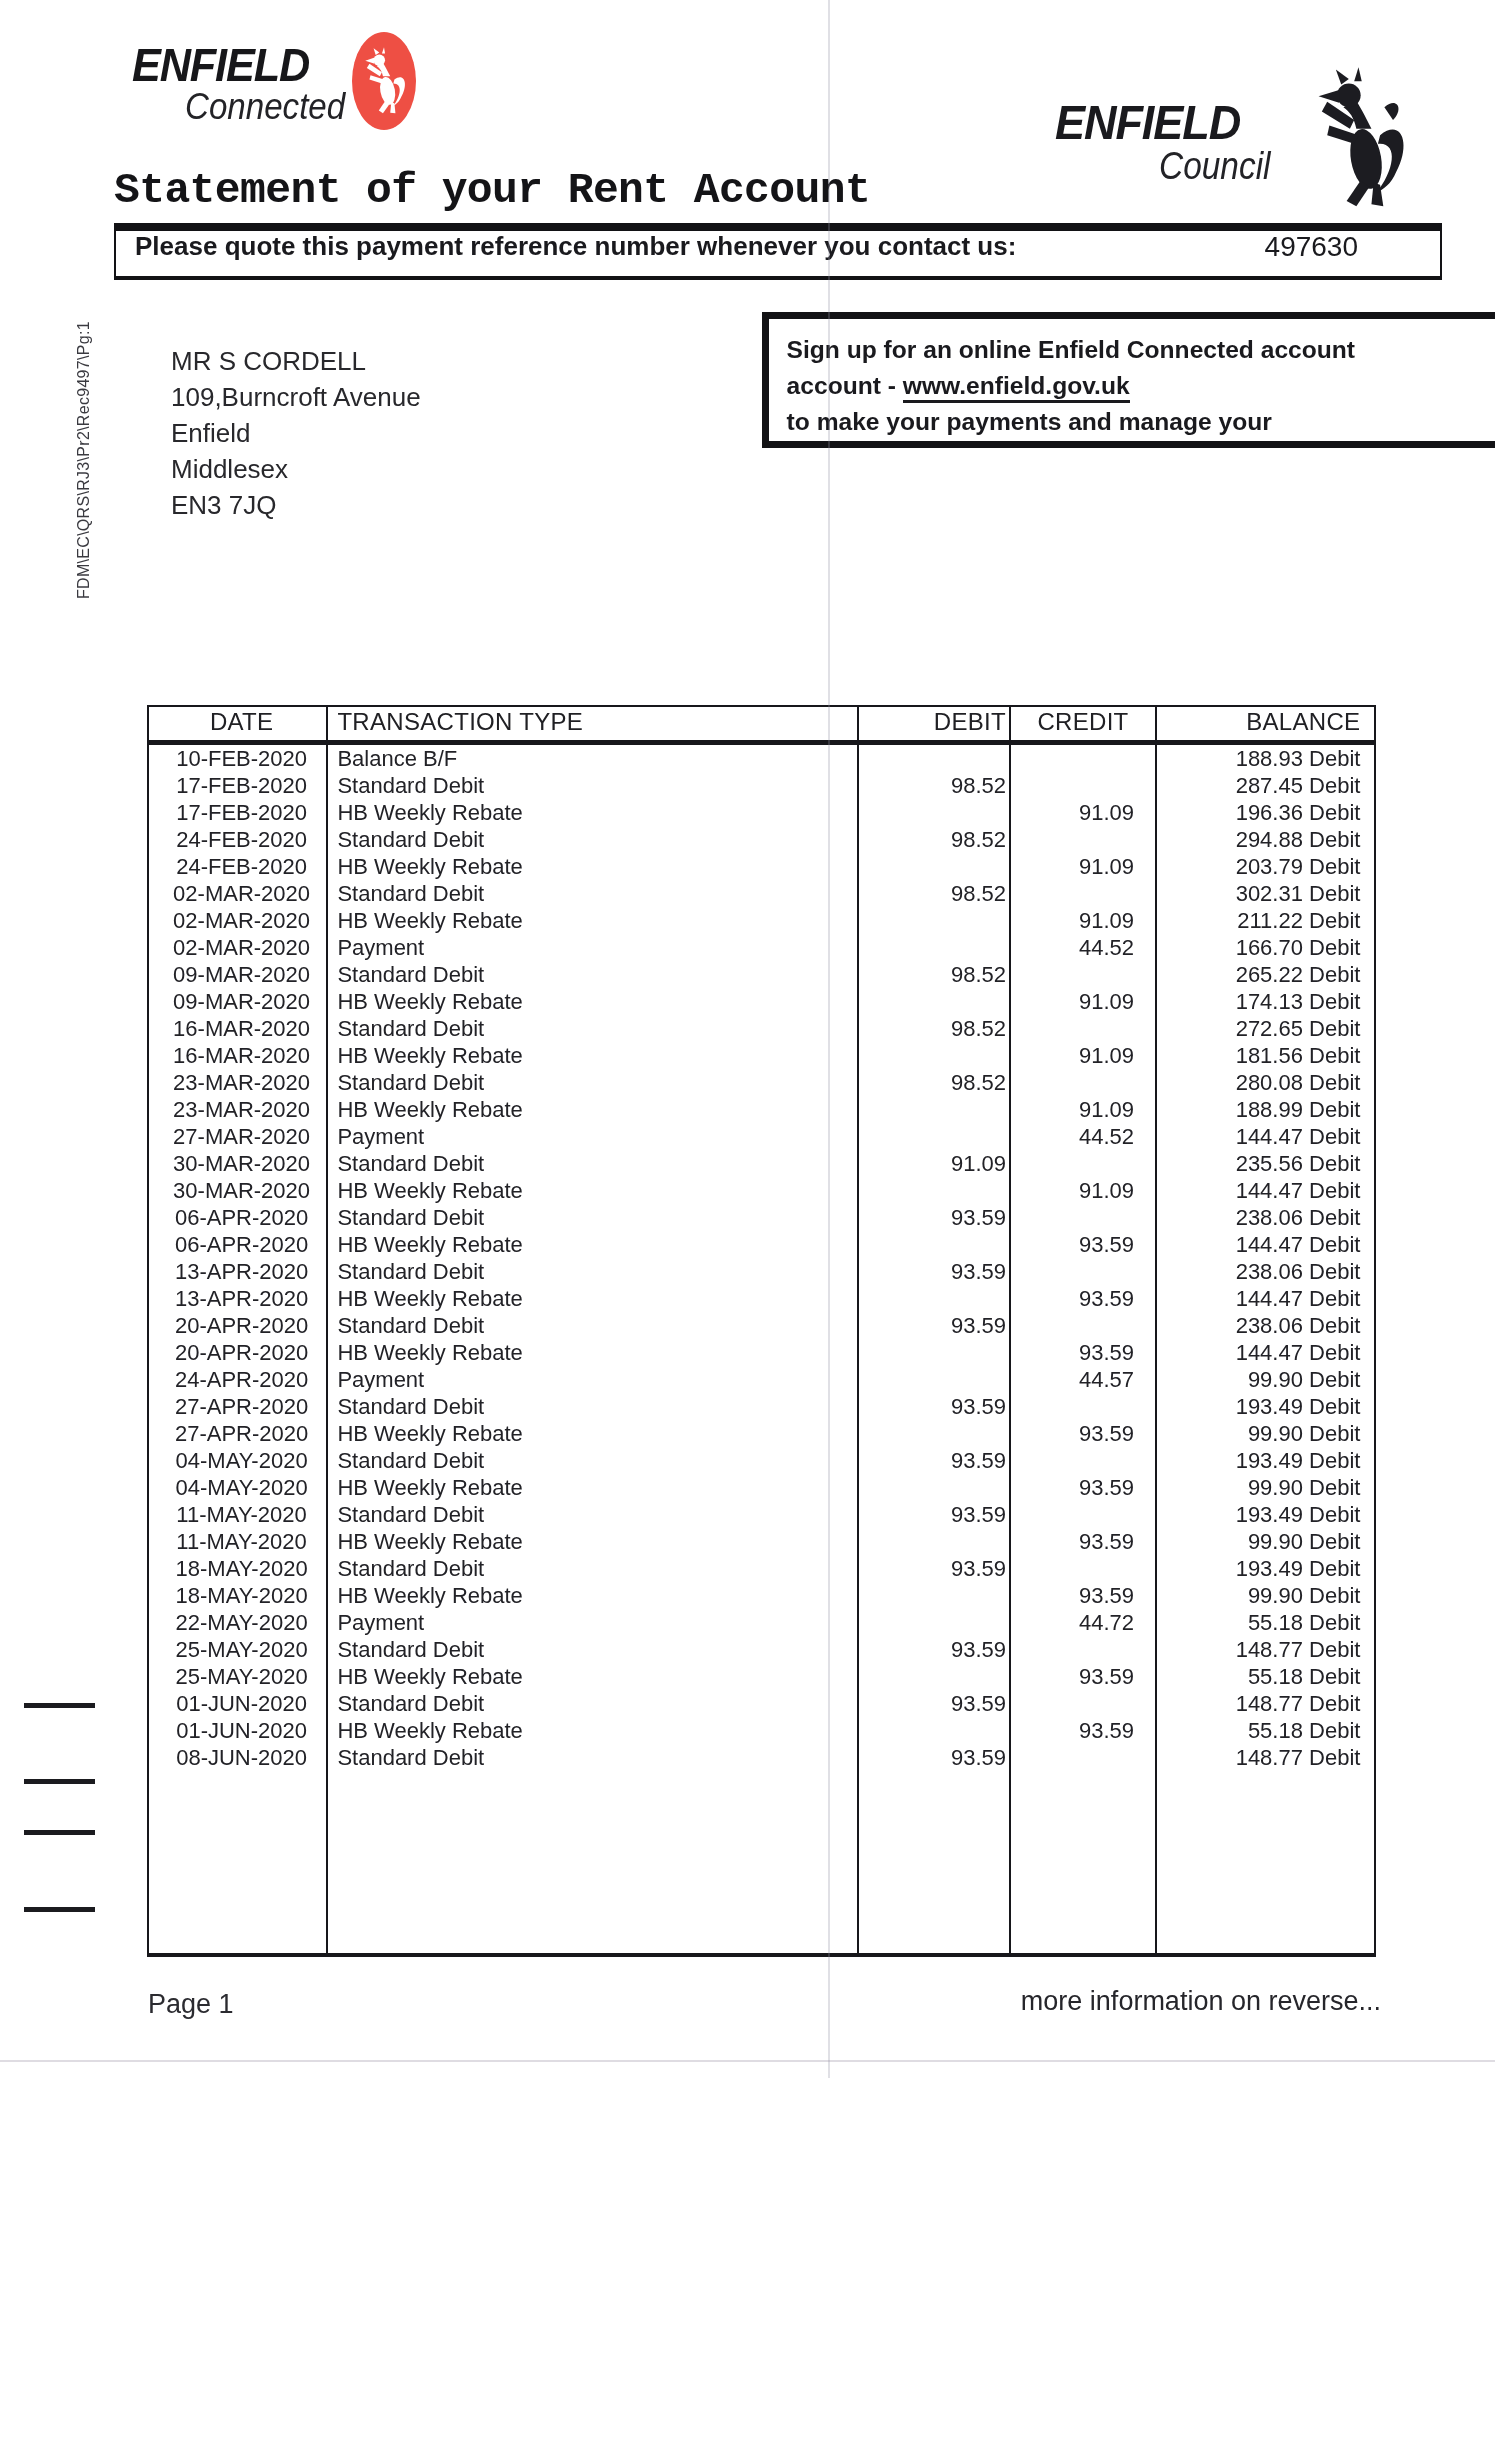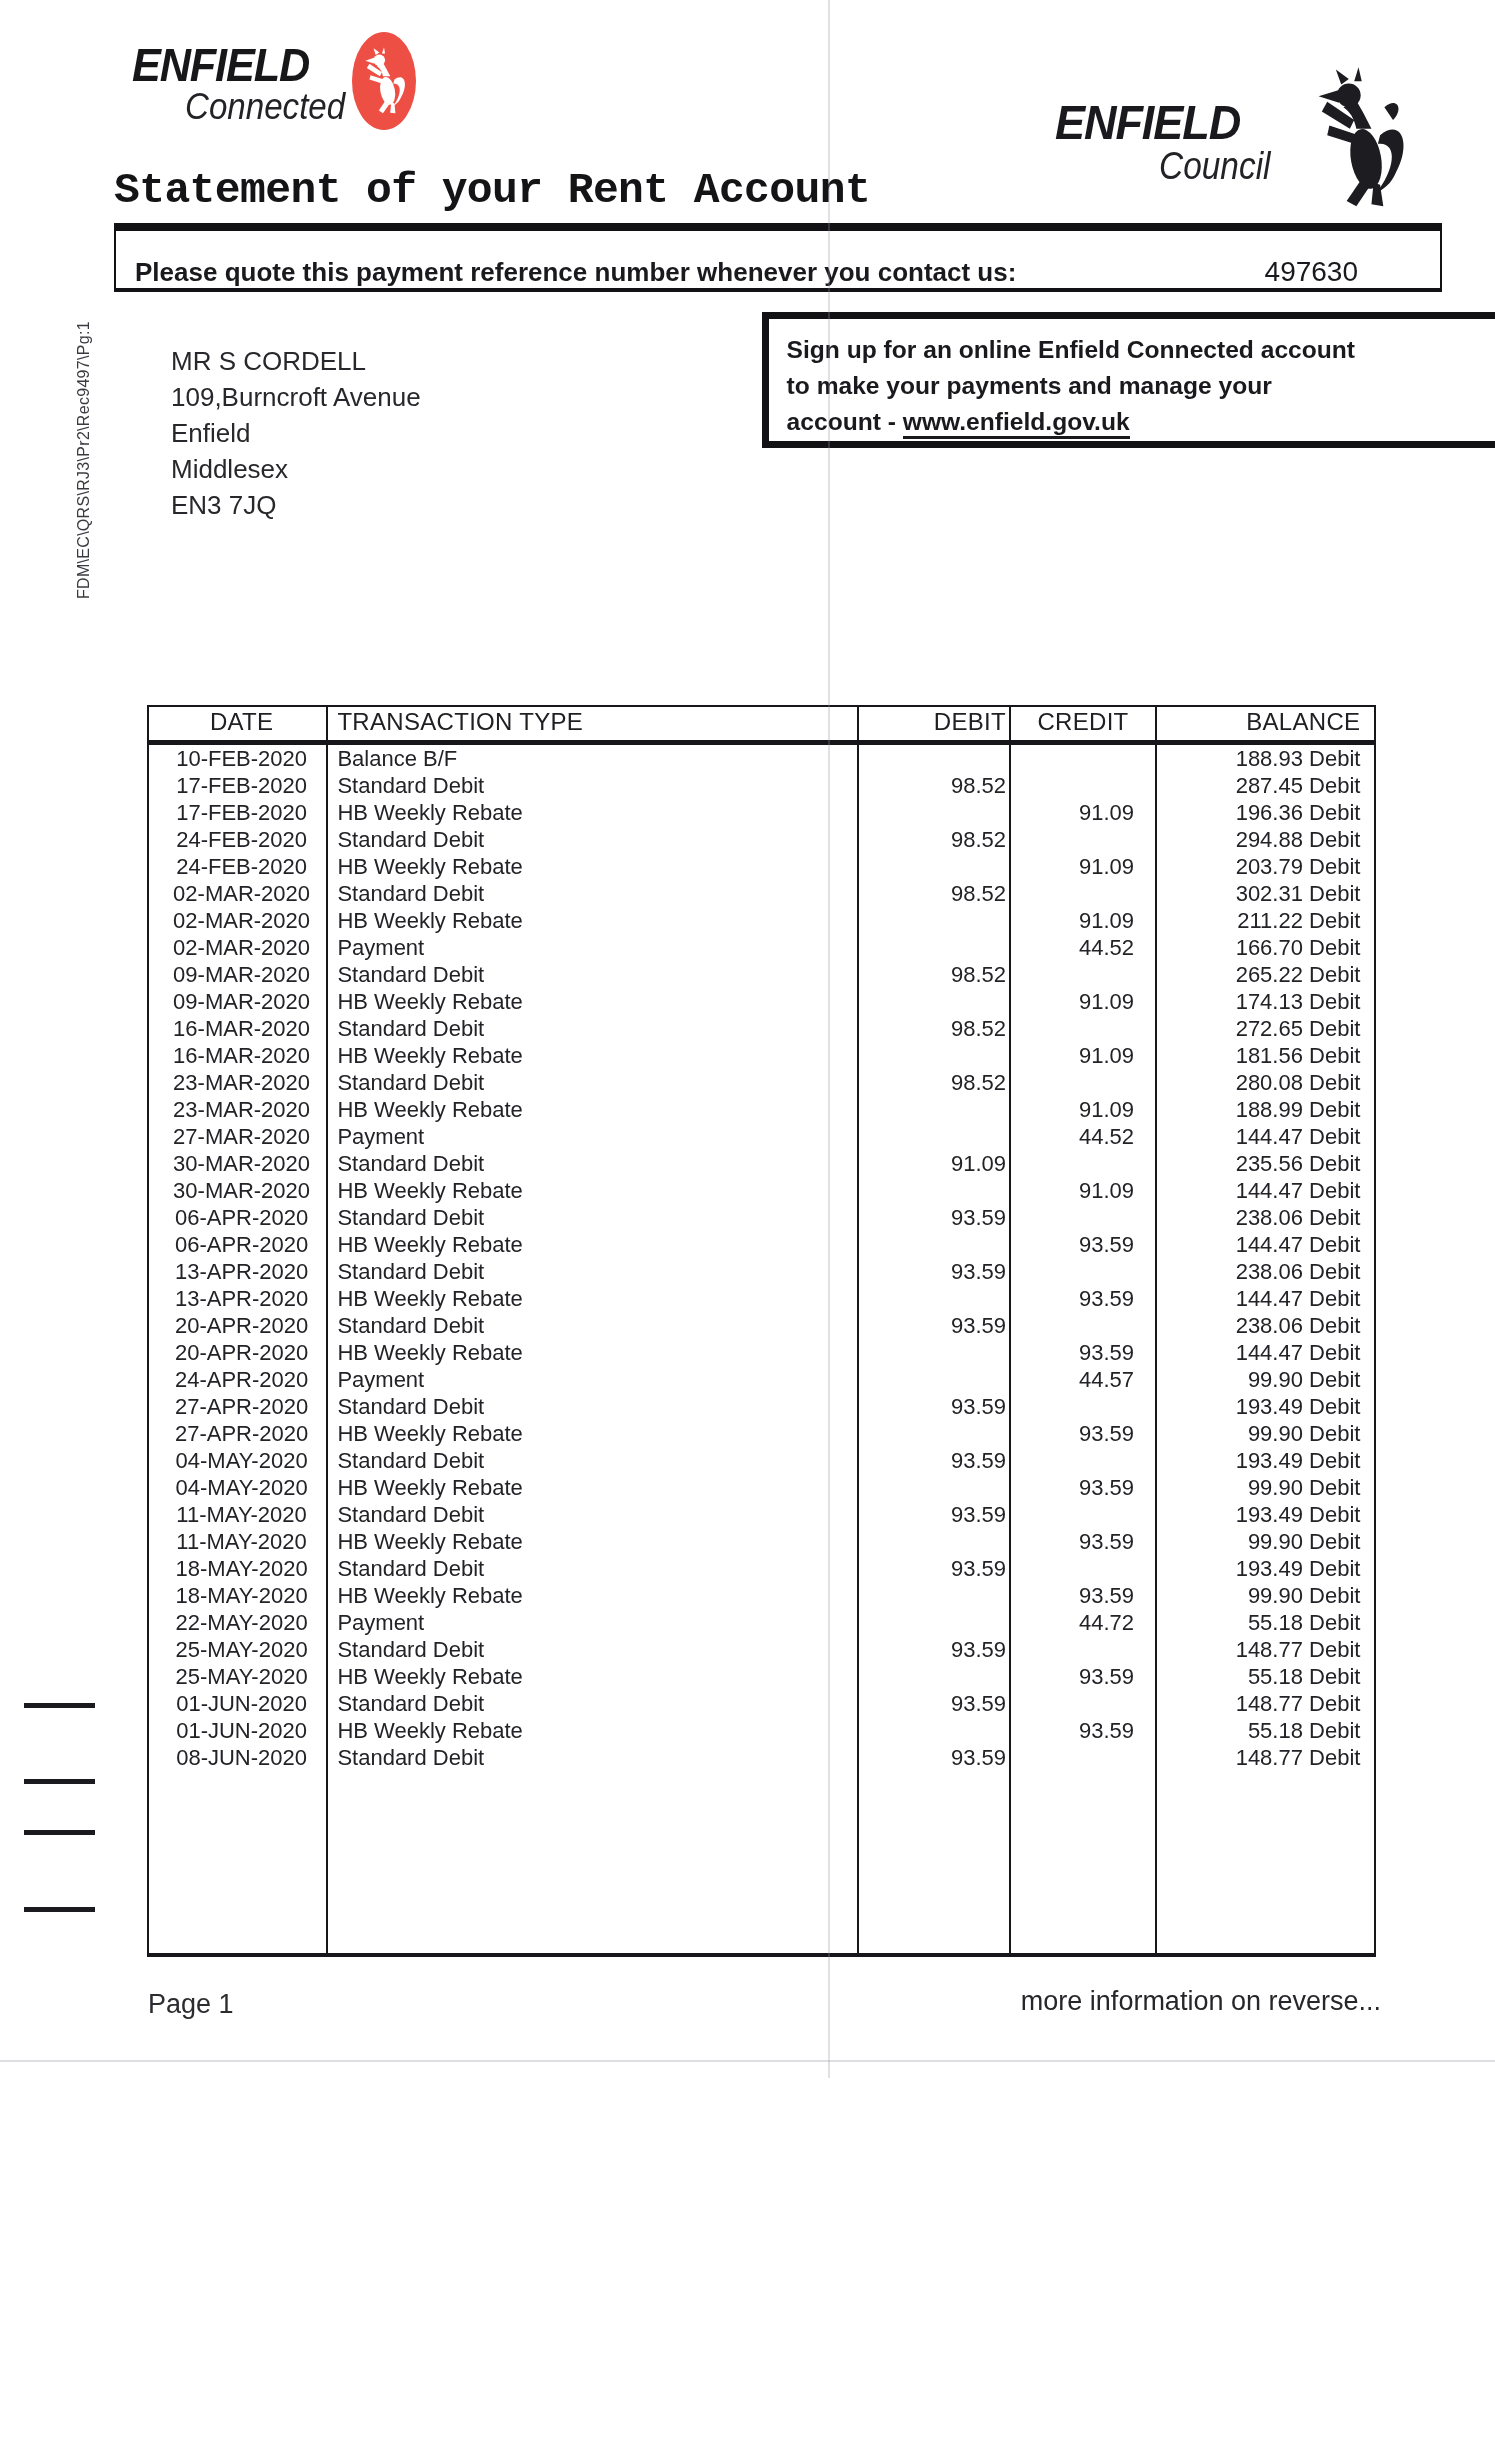--- a/index.html
+++ b/index.html
@@ -18,23 +18,23 @@
   .conn-oval svg{position:absolute;left:6.4px;top:13px;}
 
   .council-enfield{left:1055px;top:94px;font-size:49px;font-weight:bold;font-style:italic;
     letter-spacing:-1.2px;color:#1a1a1e;transform:scaleX(.92);transform-origin:left top;}
   .council-council{left:1159px;top:145px;font-size:38px;font-style:italic;color:#232327;
     transform:scaleX(.88);transform-origin:left top;}
   .council-beast{left:1297px;top:64px;}
 
   
   .doc-title{left:114px;top:166px;font-size:43px;font-weight:bold;letter-spacing:-0.6px;color:#141417;font-family:Liberation Mono, monospace;}
-  .ref-box{left:114px;top:223px;width:1328px;height:69px;box-sizing:border-box;
+  .ref-box{left:114px;top:223px;width:1328px;height:57px;box-sizing:border-box;
     border:2.9px solid #121215;border-top:8.8px solid #121215;border-bottom:4.1px solid #121215;
-    display:flex;align-items:flex-end;gap:24px;}
+    display:flex;align-items:flex-start;gap:24px;}
   .ref-label{font-size:26px;font-weight:bold;color:#1a1a1e;padding-left:19px;flex:1;}
   .ref-number{font-size:28px;font-weight:normal;color:#1a1a1e;margin-right:82px;}
 
   
   .addr{left:171px;top:343px;font-size:26px;line-height:36px;color:#28282c;}
   .signup{left:762px;top:312px;width:750px;height:136px;box-sizing:border-box;
     border:7px solid #121215;padding:13px 17.6px 0 17.6px;}
   .signup .line{display:block;font-size:24.6px;line-height:36px;font-weight:bold;color:#1a1a1e;}
   .signup .lnk{border-bottom:3.5px solid #1a1a1e;padding-bottom:1.2px;}
 
@@ -127,22 +127,22 @@
   <div class="abs addr">
     <div>MR S CORDELL</div>
     <div>109,Burncroft Avenue</div>
     <div>Enfield</div>
     <div>Middlesex</div>
     <div>EN3 7JQ</div>
   </div>
 
   <div class="abs signup">
     <span class="line">Sign up for an online Enfield Connected account</span>
+    <span class="line"><span>account - </span><span class="lnk">www.enfield.gov.uk</span></span>
     <span class="line">to make your payments and manage your</span>
-    <span class="line"><span>account - </span><span class="lnk">www.enfield.gov.uk</span></span>
   </div>
 
   <div class="abs margin-code">FDM\EC\QRS\RJ3\Pr2\Rec9497\Pg:1</div>
 
   <div class="abs rent-table">
     <div class="cols thead">
       <div class="c-date">DATE</div>
       <div class="c-type">TRANSACTION TYPE</div>
       <div class="c-debit">DEBIT</div>
       <div class="c-credit hdr">CREDIT</div>

